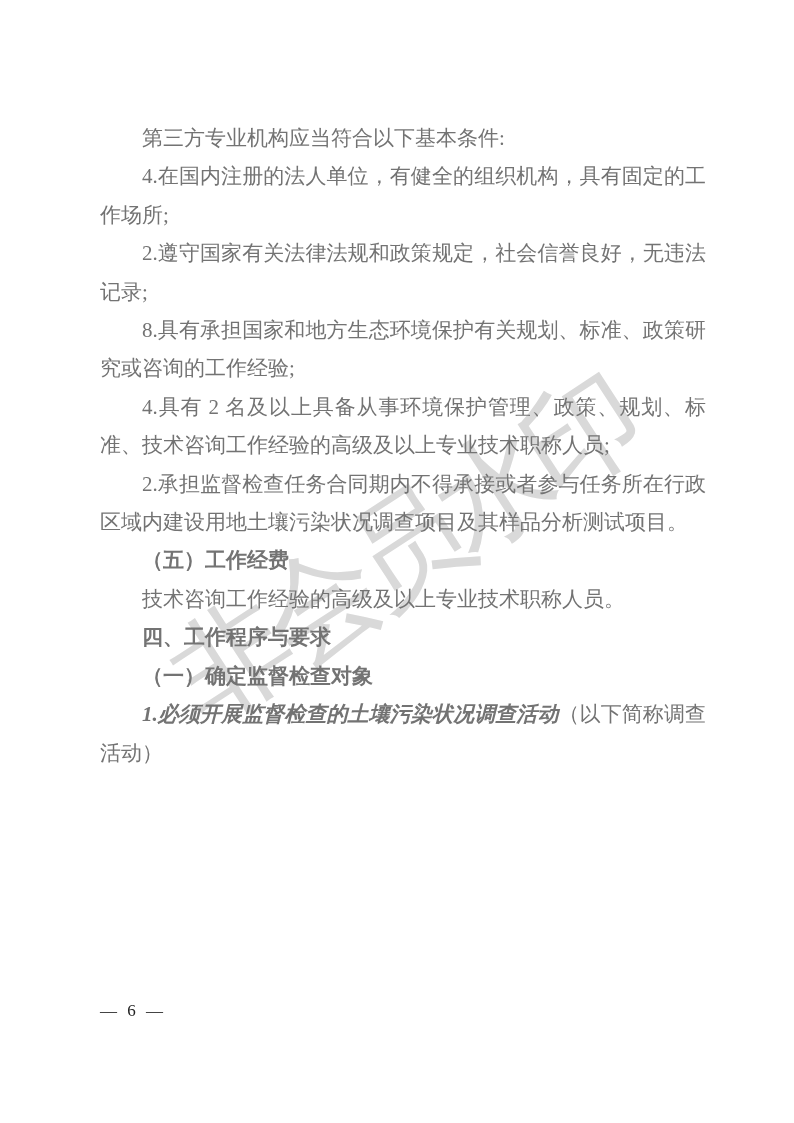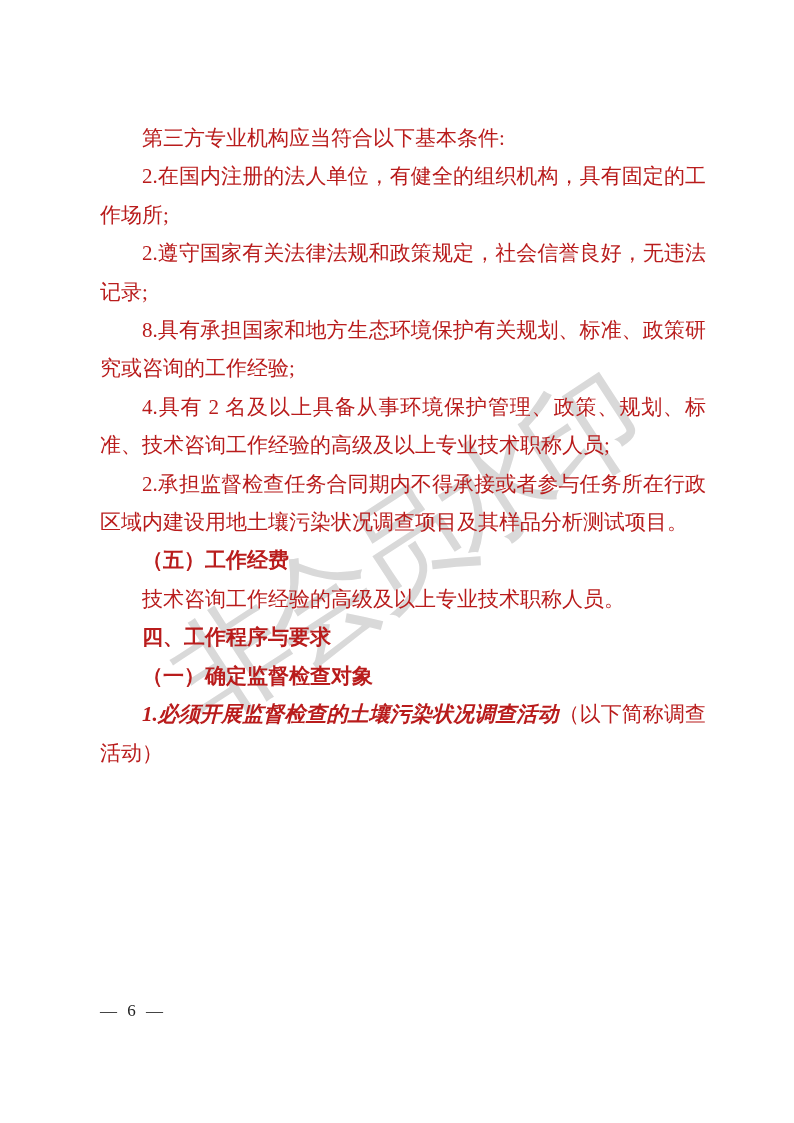--- a/index.html
+++ b/index.html
@@ -34,21 +34,21 @@
     font-family: "Liberation Serif", "DejaVu Serif", serif;
   }
   .content {
     position: absolute;
     left: 100px;
     top: 119px;
     width: 606px;
     z-index: 1;
     font-size: 21px;
     line-height: 38.4px;
-    color: #b91c1c;
+    color: #737373;
     text-align: justify;
     text-justify: inter-character;
   }
   .content p {
     margin: 0;
     padding: 0;
     text-indent: 2em;
   }
   .h-kai {
     font-weight: bold;
@@ -75,21 +75,21 @@
 </head>
 <body>
 
 <div class="page">
 
   <div class="watermark">非会员水印</div>
 
   <div class="content">
     <p class="body">第三方专业机构应当符合以下基本条件:</p>
 
-    <p class="body">2.在国内注册的法人单位，有健全的组织机构，具有固定的工作场所;</p>
+    <p class="body">4.在国内注册的法人单位，有健全的组织机构，具有固定的工作场所;</p>
 
     <p class="body">2.遵守国家有关法律法规和政策规定，社会信誉良好，无违法记录;</p>
 
     <p class="body">8.具有承担国家和地方生态环境保护有关规划、标准、政策研究或咨询的工作经验;</p>
 
     <p class="body">4.具有 2 名及以上具备从事环境保护管理、政策、规划、标准、技术咨询工作经验的高级及以上专业技术职称人员;</p>
 
     <p class="body">2.承担监督检查任务合同期内不得承接或者参与任务所在行政区域内建设用地土壤污染状况调查项目及其样品分析测试项目。</p>
 
     <p class="h-kai">（五）工作经费</p>

